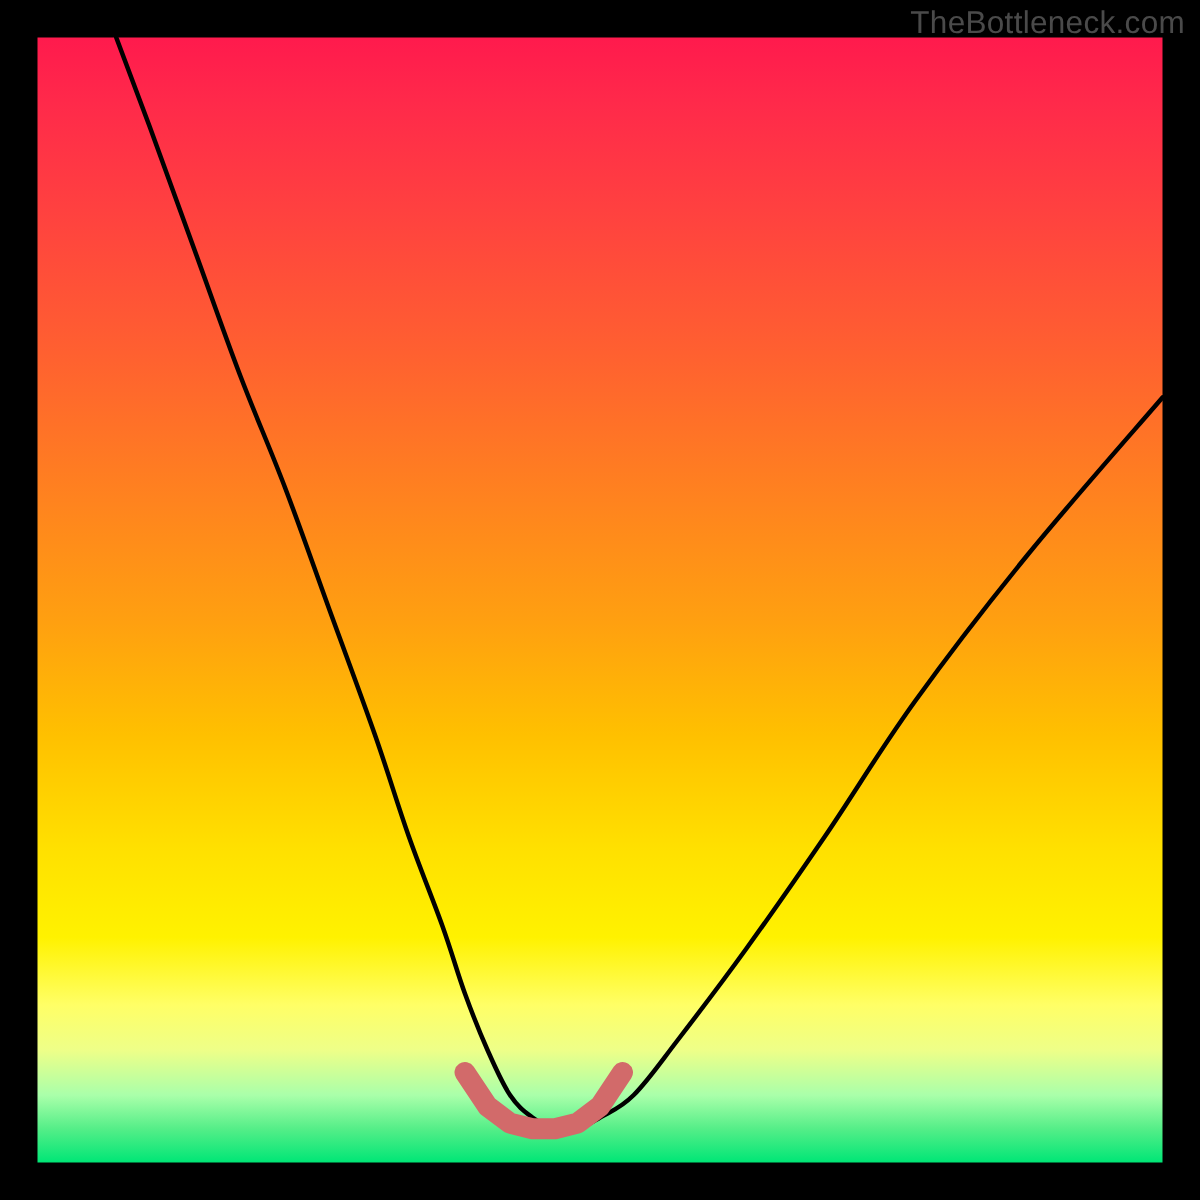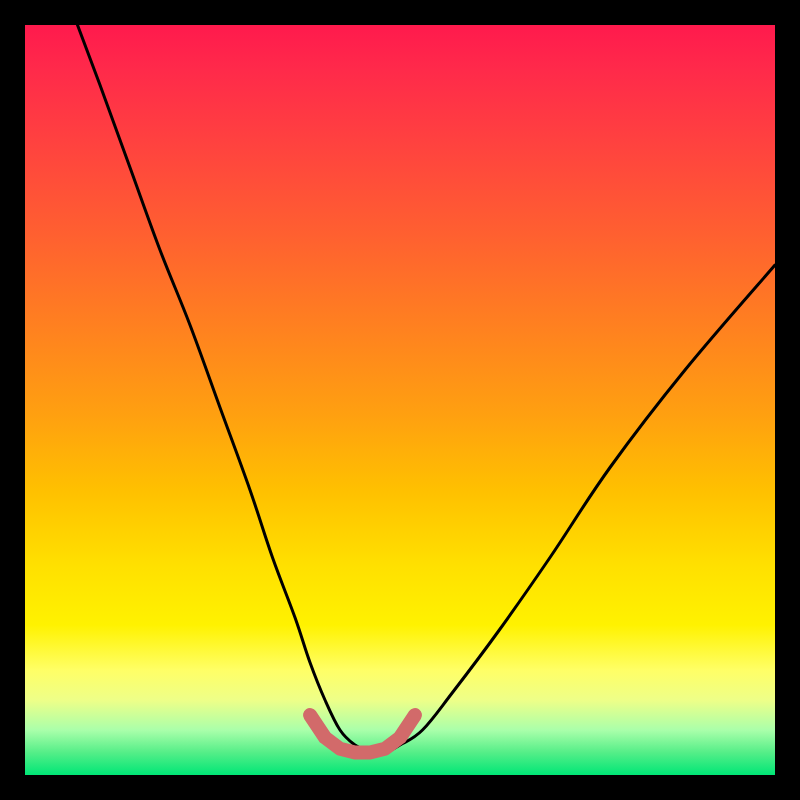--- a/index.html
+++ b/index.html
@@ -57,19 +57,20 @@
     top: 0;
     width: 750px;
     height: 750px;
     overflow: visible;
   }
 </style>
 </head>
 <body>
 
 <div class="frame">
+  <div class="watermark">TheBottleneck.com</div>
   <div class="plot">
     <svg class="curve" viewBox="0 0 750 750">
       <path fill="none" stroke="#000" stroke-width="3" stroke-linecap="round" d="M 52.50 0.00 C 56.55 10.80, 65.55 34.35, 75.00 60.00 C 84.45 85.65, 94.20 112.80, 105.00 142.50 C 115.80 172.20, 124.20 196.65, 135.00 225.00 C 145.80 253.35, 154.20 271.65, 165.00 300.00 C 175.80 328.35, 184.20 352.80, 195.00 382.50 C 205.80 412.20, 215.55 438.00, 225.00 465.00 C 234.45 492.00, 239.40 509.55, 247.50 532.50 C 255.60 555.45, 263.25 573.60, 270.00 592.50 C 276.75 611.40, 279.60 622.65, 285.00 637.50 C 290.40 652.35, 294.60 662.85, 300.00 675.00 C 305.40 687.15, 309.60 696.90, 315.00 705.00 C 320.40 713.10, 324.60 715.95, 330.00 720.00 C 335.40 724.05, 339.60 726.15, 345.00 727.50 C 350.40 728.85, 354.60 728.85, 360.00 727.50 C 365.40 726.15, 368.25 724.05, 375.00 720.00 C 381.75 715.95, 388.05 714.45, 397.50 705.00 C 406.95 695.55, 414.00 685.05, 427.50 667.50 C 441.00 649.95, 454.95 631.80, 472.50 607.50 C 490.05 583.20, 504.75 562.20, 525.00 532.50 C 545.25 502.80, 560.70 476.25, 585.00 442.50 C 609.30 408.75, 630.30 381.45, 660.00 345.00 C 689.70 308.55, 733.80 258.90, 750.00 240.00"></path>
       <path fill="none" stroke="#d26a6a" stroke-width="14" stroke-linecap="round" stroke-linejoin="round" d="M 285.00 690.00 L 300.00 712.50 L 315.00 723.75 L 330.00 727.50 L 345.00 727.50 L 360.00 723.75 L 375.00 712.50 L 390.00 690.00"></path>
     </svg>
   </div>
 </div>
 
 </body></html>

